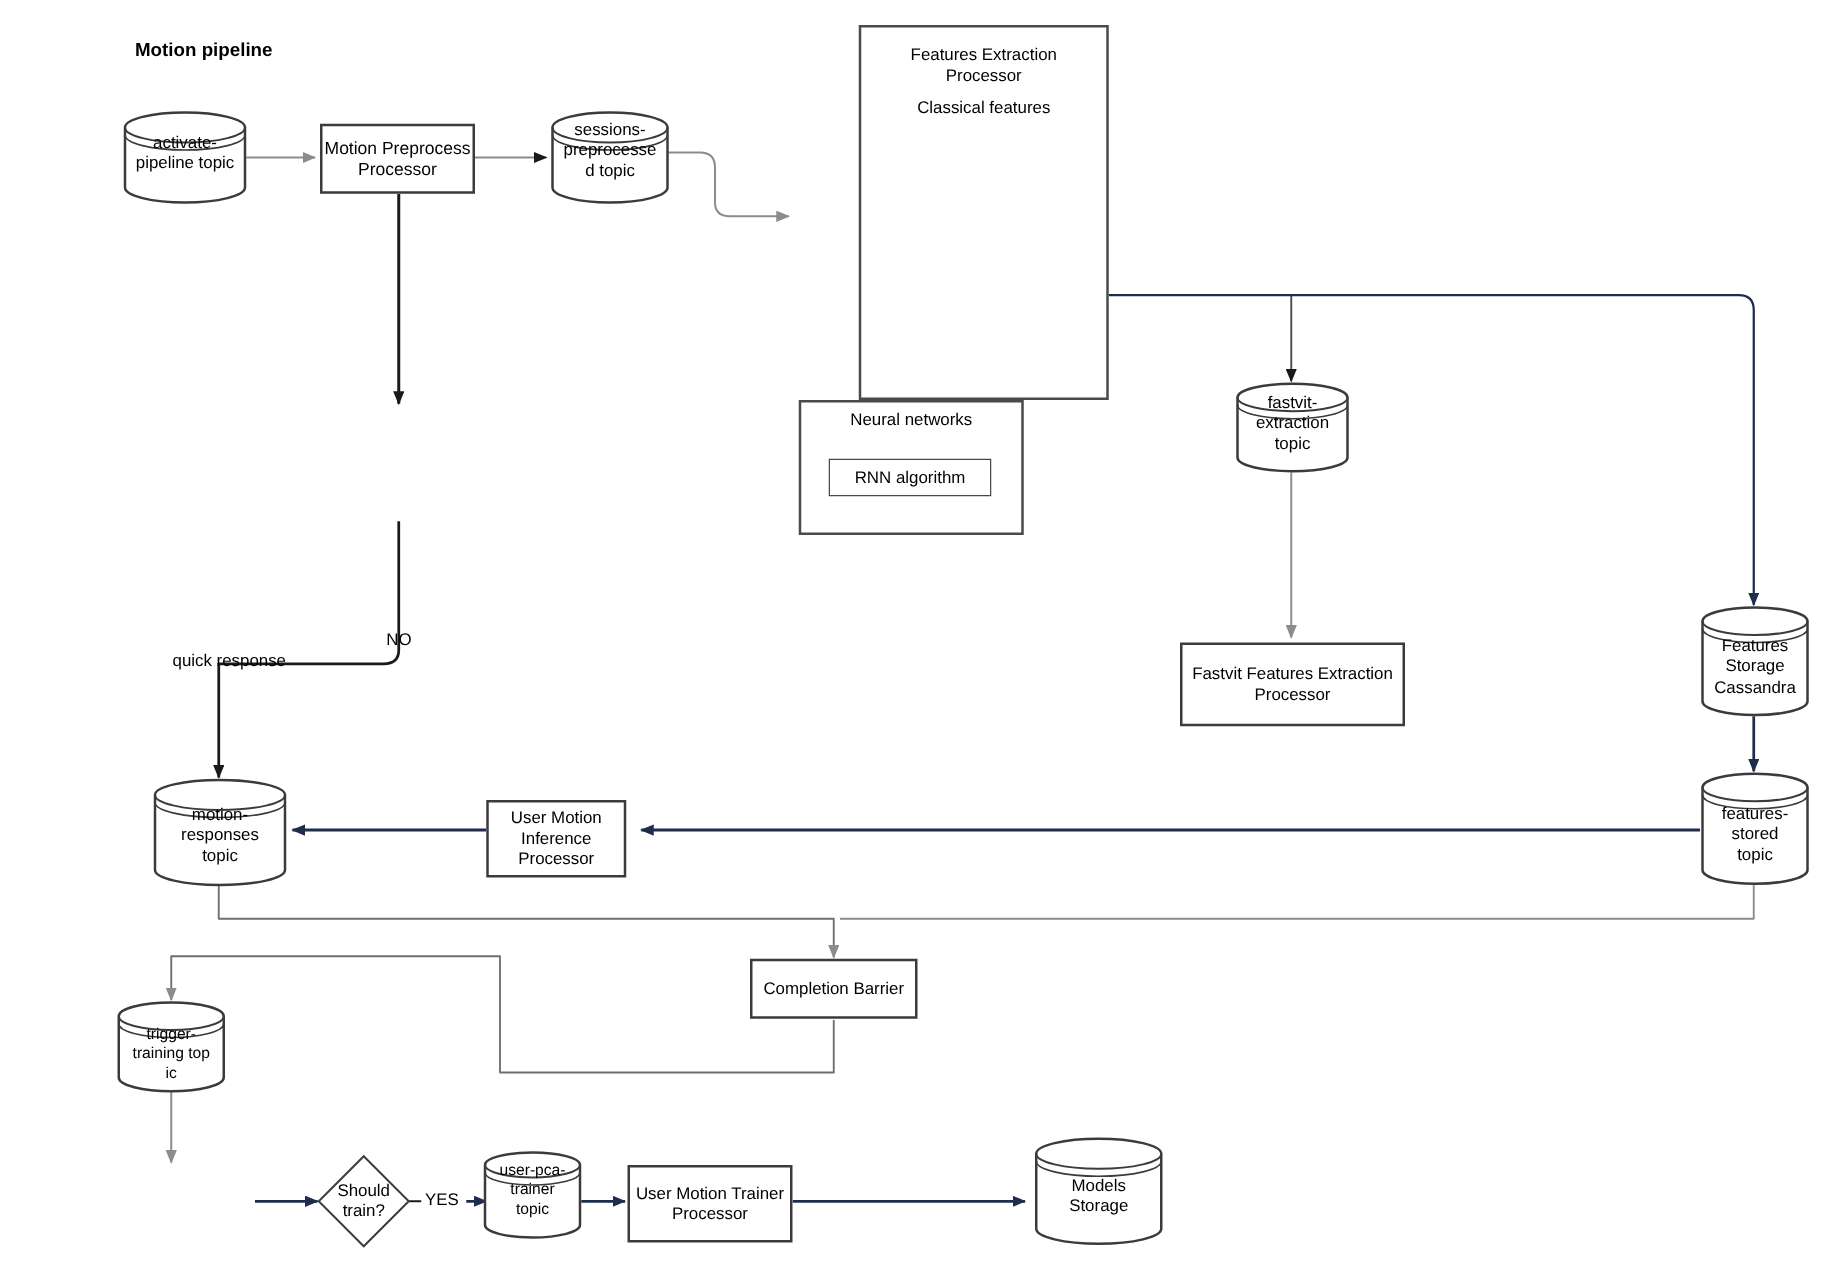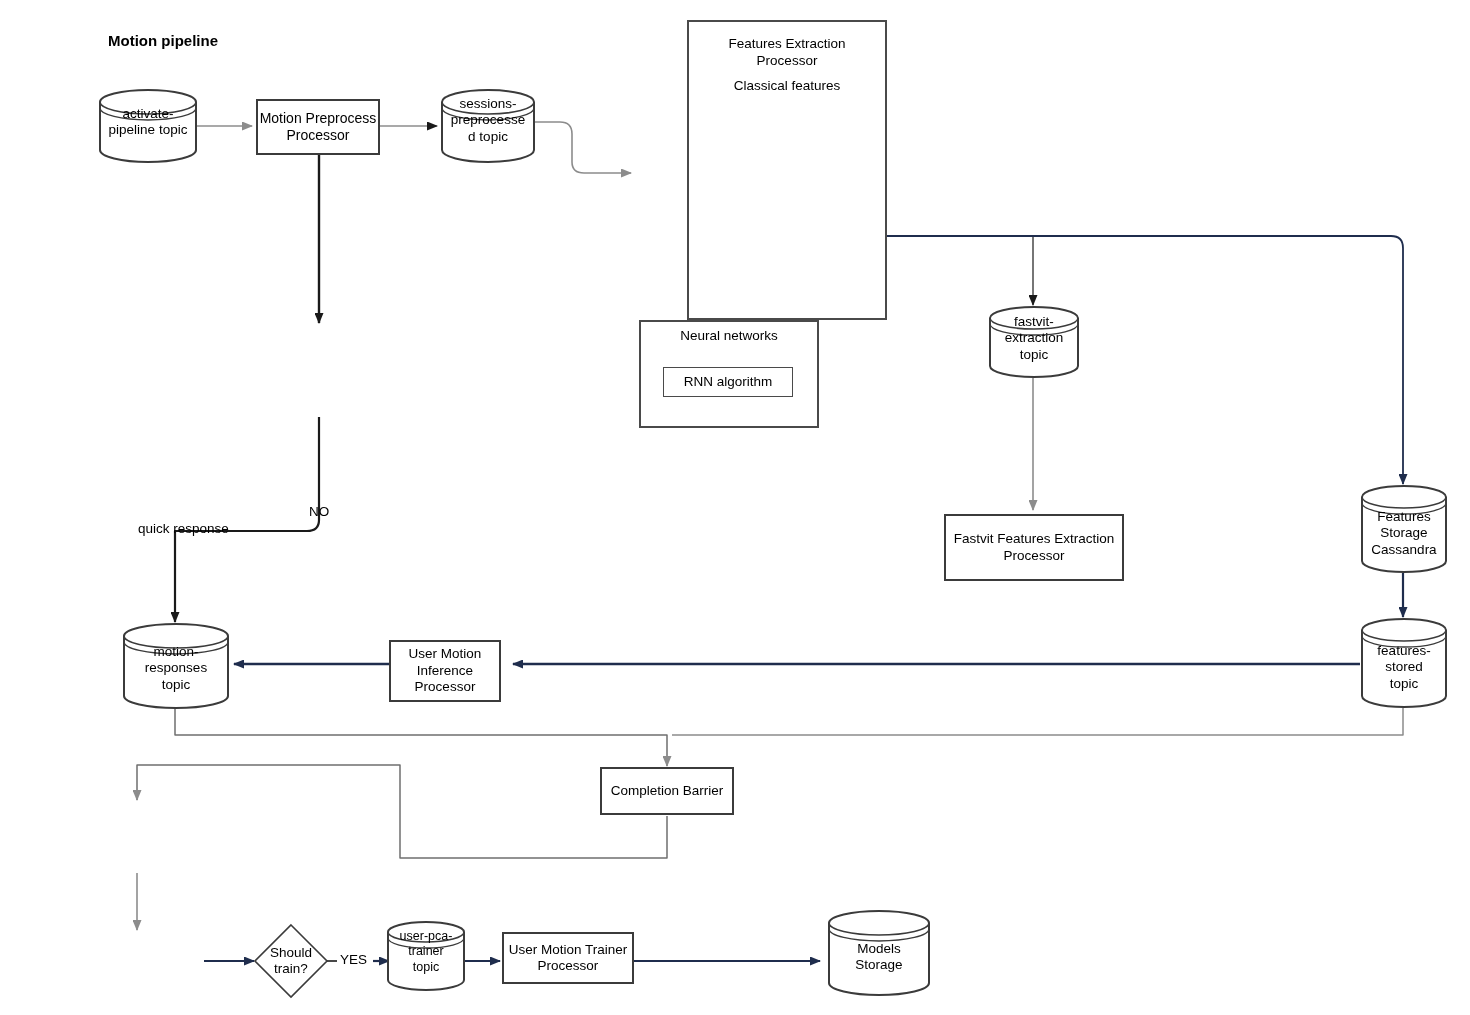--- a/index.html
+++ b/index.html
@@ -132,20 +132,28 @@
 
   <div class="cyl" style="left:122px;top:622px;width:108px;height:88px;">
     <svg width="108" height="88" viewBox="0 0 108 88">
       <path d="M2,14 a52,12 0 0 1 104,0 L106,74 a52,12 0 0 1 -104,0 z" fill="#fff" stroke="#3b3b3b" stroke-width="2"></path>
       <path d="M2,14 a52,12 0 0 0 104,0" fill="none" stroke="#3b3b3b" stroke-width="1.6"></path>
       <path d="M2,20 a52,12 0 0 0 104,0" fill="none" stroke="#3b3b3b" stroke-width="1.3"></path>
     </svg>
     <div class="cyl-label f13" style="top:22px;">motion-<br>responses<br>topic</div>
   </div>
 
+  <div class="cyl" style="left:93px;top:800px;width:88px;height:75px;">
+    <svg width="88" height="75" viewBox="0 0 88 75">
+      <path d="M2,13 a42,11 0 0 1 84,0 L86,62 a42,11 0 0 1 -84,0 z" fill="#fff" stroke="#3b3b3b" stroke-width="2"></path>
+      <path d="M2,13 a42,11 0 0 0 84,0" fill="none" stroke="#3b3b3b" stroke-width="1.6"></path>
+      <path d="M2,19 a42,11 0 0 0 84,0" fill="none" stroke="#3b3b3b" stroke-width="1.3"></path>
+    </svg>
+    <div class="cyl-label f12" style="top:20px;">trigger-<br>training top<br>ic</div>
+  </div>
 
   <div class="cyl" style="left:386px;top:920px;width:80px;height:72px;">
     <svg width="80" height="72" viewBox="0 0 80 72">
       <path d="M2,12 a38,10 0 0 1 76,0 L78,60 a38,10 0 0 1 -76,0 z" fill="#fff" stroke="#3b3b3b" stroke-width="2"></path>
       <path d="M2,12 a38,10 0 0 0 76,0" fill="none" stroke="#3b3b3b" stroke-width="1.6"></path>
       <path d="M2,18 a38,10 0 0 0 76,0" fill="none" stroke="#3b3b3b" stroke-width="1.3"></path>
     </svg>
     <div class="cyl-label f12" style="top:9px;">user-pca-<br>trainer<br>topic</div>
   </div>
 
@@ -160,21 +168,21 @@
 
   <div class="node boxnode f14" style="left:256px;top:99px;width:124px;height:56px;">Motion Preprocess<br>Processor</div>
 
   <div class="node boxnode f13" style="left:944px;top:514px;width:180px;height:67px;">Fastvit Features Extraction<br>Processor</div>
 
   <div class="node boxnode f13" style="left:389px;top:640px;width:112px;height:62px;">User Motion<br>Inference<br>Processor</div>
 
   <div class="node boxnode f13" style="left:600px;top:767px;width:134px;height:48px;">Completion Barrier</div>
 
 
-  <div class="node boxnode f13" style="left:502px;top:932px;width:132px;height:52px;">User Motion Trainer<br>Processor</div>
+  <div class="node boxnode f13" style="left:502px;top:932px;width:132px;height:62px;">User Motion Trainer<br>Processor</div>
 
   <div class="node panel" style="left:639px;top:20px;width:200px;height:300px;margin-left:48px;">
     <div class="panel-title f13" style="top:14px;">Features Extraction<br>Processor</div>
     <div class="panel-title f13" style="top:56px;">Classical features</div>
   </div>
 
   <div class="node panel" style="left:639px;top:320px;width:180px;height:108px;">
     <div class="panel-title f13" style="top:6px;">Neural networks</div>
     <div class="node boxnode thinbox f13" style="left:22px;top:45px;width:130px;height:30px;">RNN algorithm</div>
   </div>

